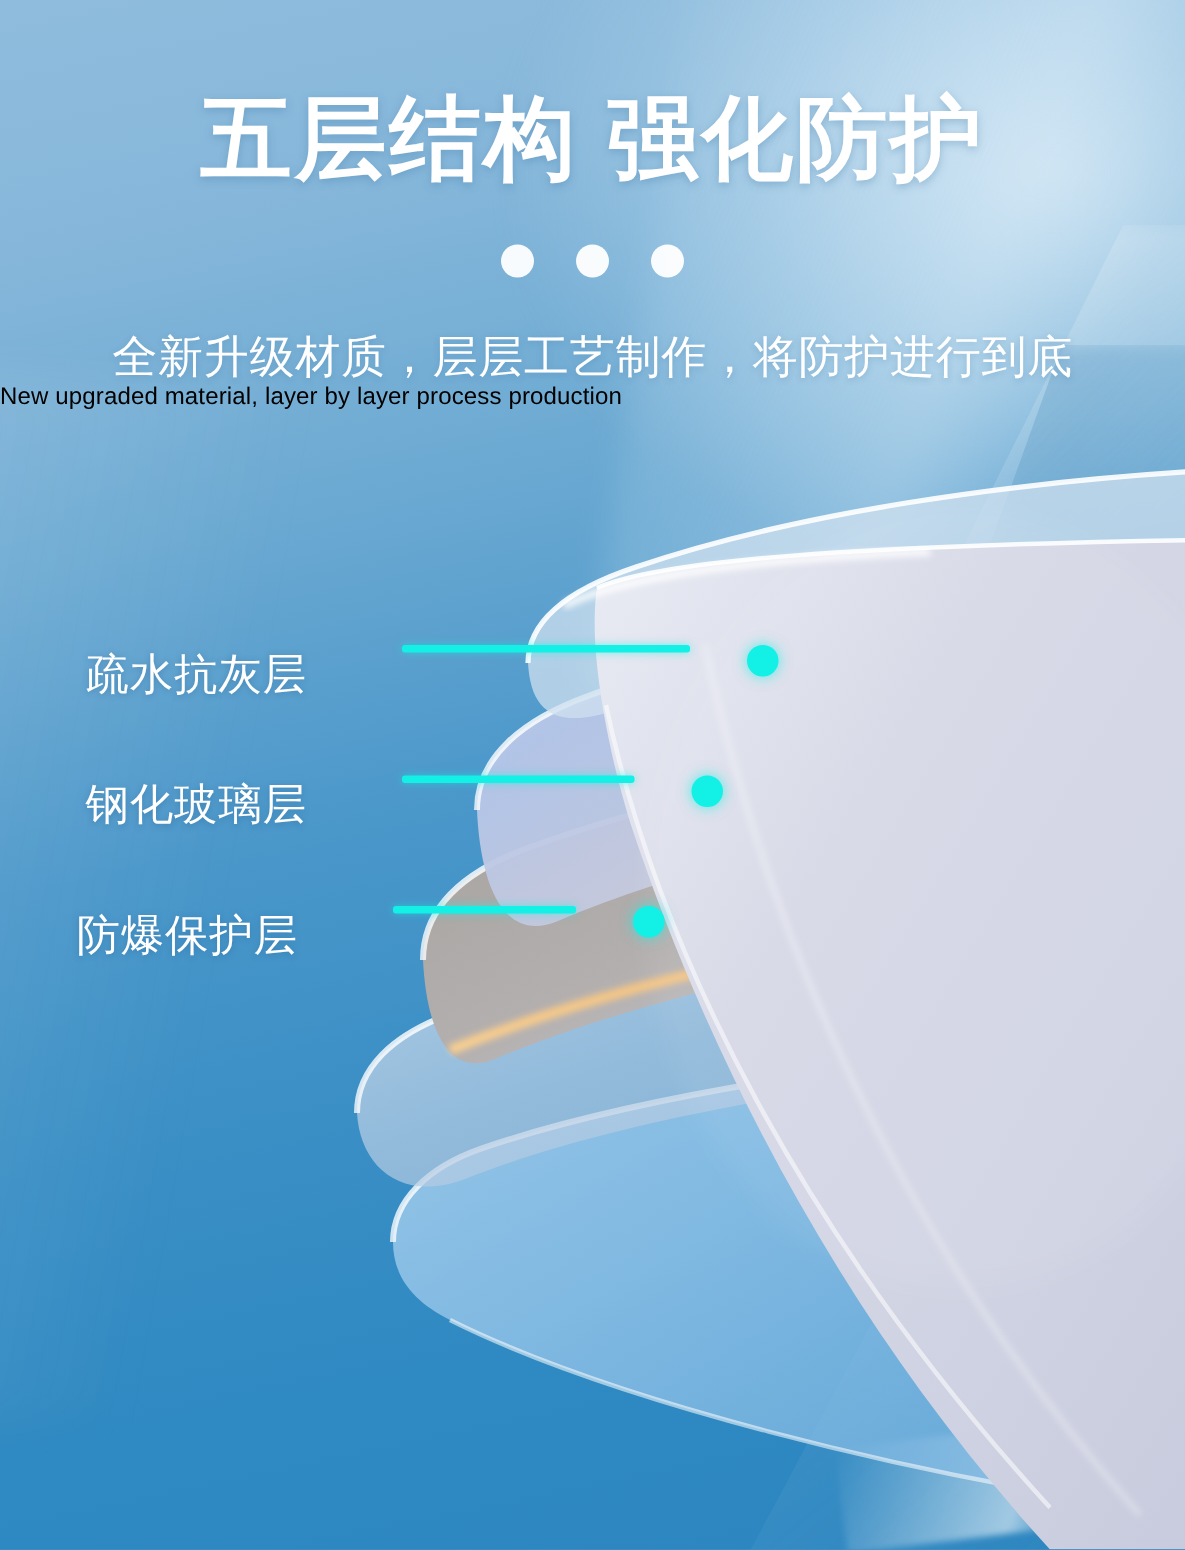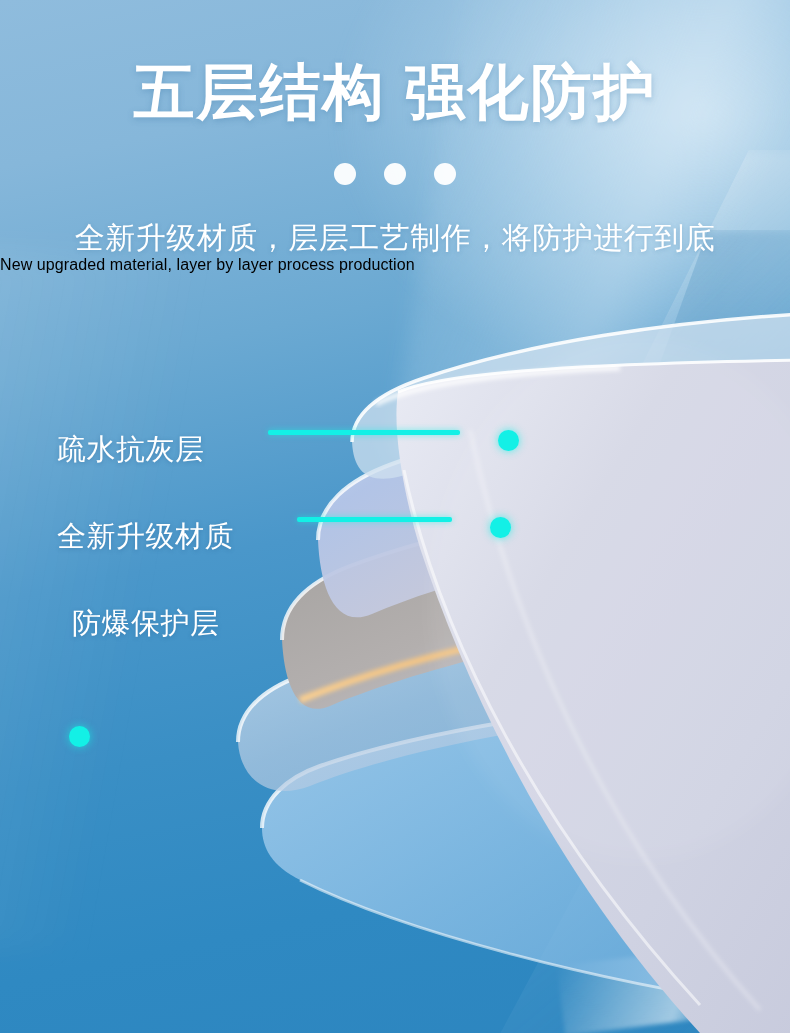--- a/index.html
+++ b/index.html
@@ -58,21 +58,21 @@
   .callout{position:absolute;display:flex;height:40px;gap:41px;}
   .callout .lbl{color:#ffffff;font-size:29px;font-weight:500;white-space:nowrap;
     letter-spacing:.5px;text-shadow:0 1px 4px rgba(40,100,150,.45);}
   .callout .lead{height:5px;background:#13f0e6;border-radius:2px;
     box-shadow:0 0 6px rgba(19,240,230,.55);}
   .callout .knob{width:21px;height:21px;border-radius:50%;background:#13f0e6;
     box-shadow:0 0 9px rgba(19,240,230,.70);margin-left:-3px;flex:none;}
 
   .c1{left:57px;top:430px;}
   .c2{left:57px;top:517px;}
-  .c3{left:72px;top:604px;flex-direction:column;}
+  .c3{left:51px;top:604px;}
   .c4{left:60px;top:696px;}
   .c5{left:57px;top:793px;}
   .c1 .lead{width:192px;margin-left:22px;}
   .c2 .lead{width:155px;margin-left:22px;}
   .c3 .lead{width:122px;margin-left:22px;}
   .c4 .lead{width:112px;margin-left:22px;}
   .c5 .lead{width:72px;margin-left:22px;}
 </style>
 </head>
 <body>
@@ -183,21 +183,21 @@
       <ellipse cx="640" cy="600" rx="210" ry="260" fill="#ffffff" fill-opacity="0.06" filter="url(#bigBlur)"></ellipse>
     </svg>
   </div>
 
   <div class="callout c1">
     <span class="lbl">疏水抗灰层</span>
     <span class="lead"></span>
     <span class="knob"></span>
   </div>
   <div class="callout c2">
-    <span class="lbl">全新升级材质</span>
+    <span class="lbl">钢化玻璃层</span>
     <span class="lead"></span>
     <span class="knob"></span>
   </div>
   <div class="callout c3">
     <span class="lbl">防爆保护层</span>
     <span class="lead"></span>
     <span class="knob"></span>
   </div>
 
 </div>

